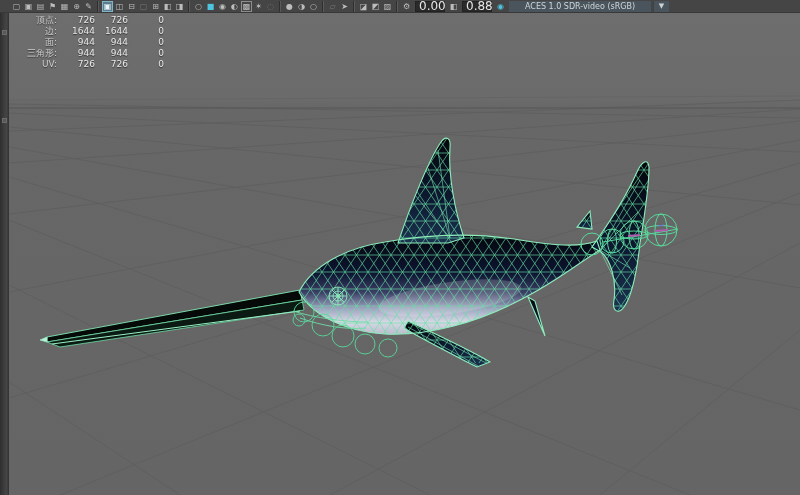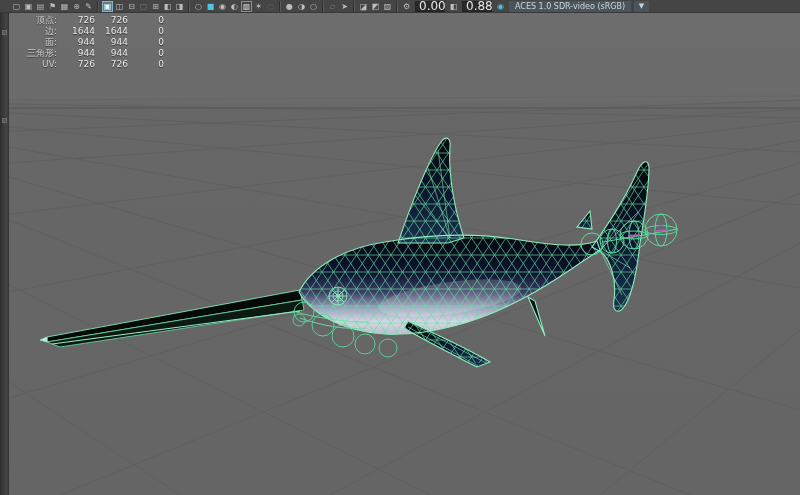--- a/index.html
+++ b/index.html
@@ -25,21 +25,21 @@
   .ti.blue { color:#4ec4de; }
   .ti.sel  { background:#5c7d8e; border:1px solid #82b4c8; color:#eaf6fa; line-height:9px; }
   .ti.boxed{ border:1px solid #8d8d8d; line-height:9px; }
   .sep { width:2px; height:11px; flex:none; margin:0 2px;
          background:linear-gradient(90deg,#2f2f2f 50%,#5a5a5a 50%); }
   .tb-field { width:30px; height:11px; background:#2a2a2a; border:1px solid #222;
               color:#e6e6e6; font-size:12px; line-height:9px; text-align:right;
               padding:0 3px; flex:none; margin:0 2px; }
   .aces { display:flex; align-items:center; height:11px; margin-left:2px; flex:none; cursor:default; }
   .aces-label { height:11px; line-height:11px; background:#49545c; color:#cdd6da;
-                font-size:8px; padding:0 6px; min-width:98px; }
+                font-size:8px; padding:0 16px; min-width:98px; }
   .aces-arrow { width:16px; height:11px; background:#49545c; border-left:1px solid #3a4349;
                 color:#c9d2d6; font-size:7px; line-height:11px; text-align:center; margin-left:2px; }
 
   
   .hud { position:absolute; left:13px; top:15px; z-index:3; font-size:9px; line-height:11px;
          color:#d4d4d4; text-shadow:0 1px 1px rgba(0,0,0,.55); }
   .hud-row { display:flex; }
   .hud-label { width:44px; text-align:right; color:#cfcfcf; }
   .hud-v1 { width:38px; text-align:right; color:#e9e9e9; }
   .hud-v2 { width:33px; text-align:right; color:#e9e9e9; }

